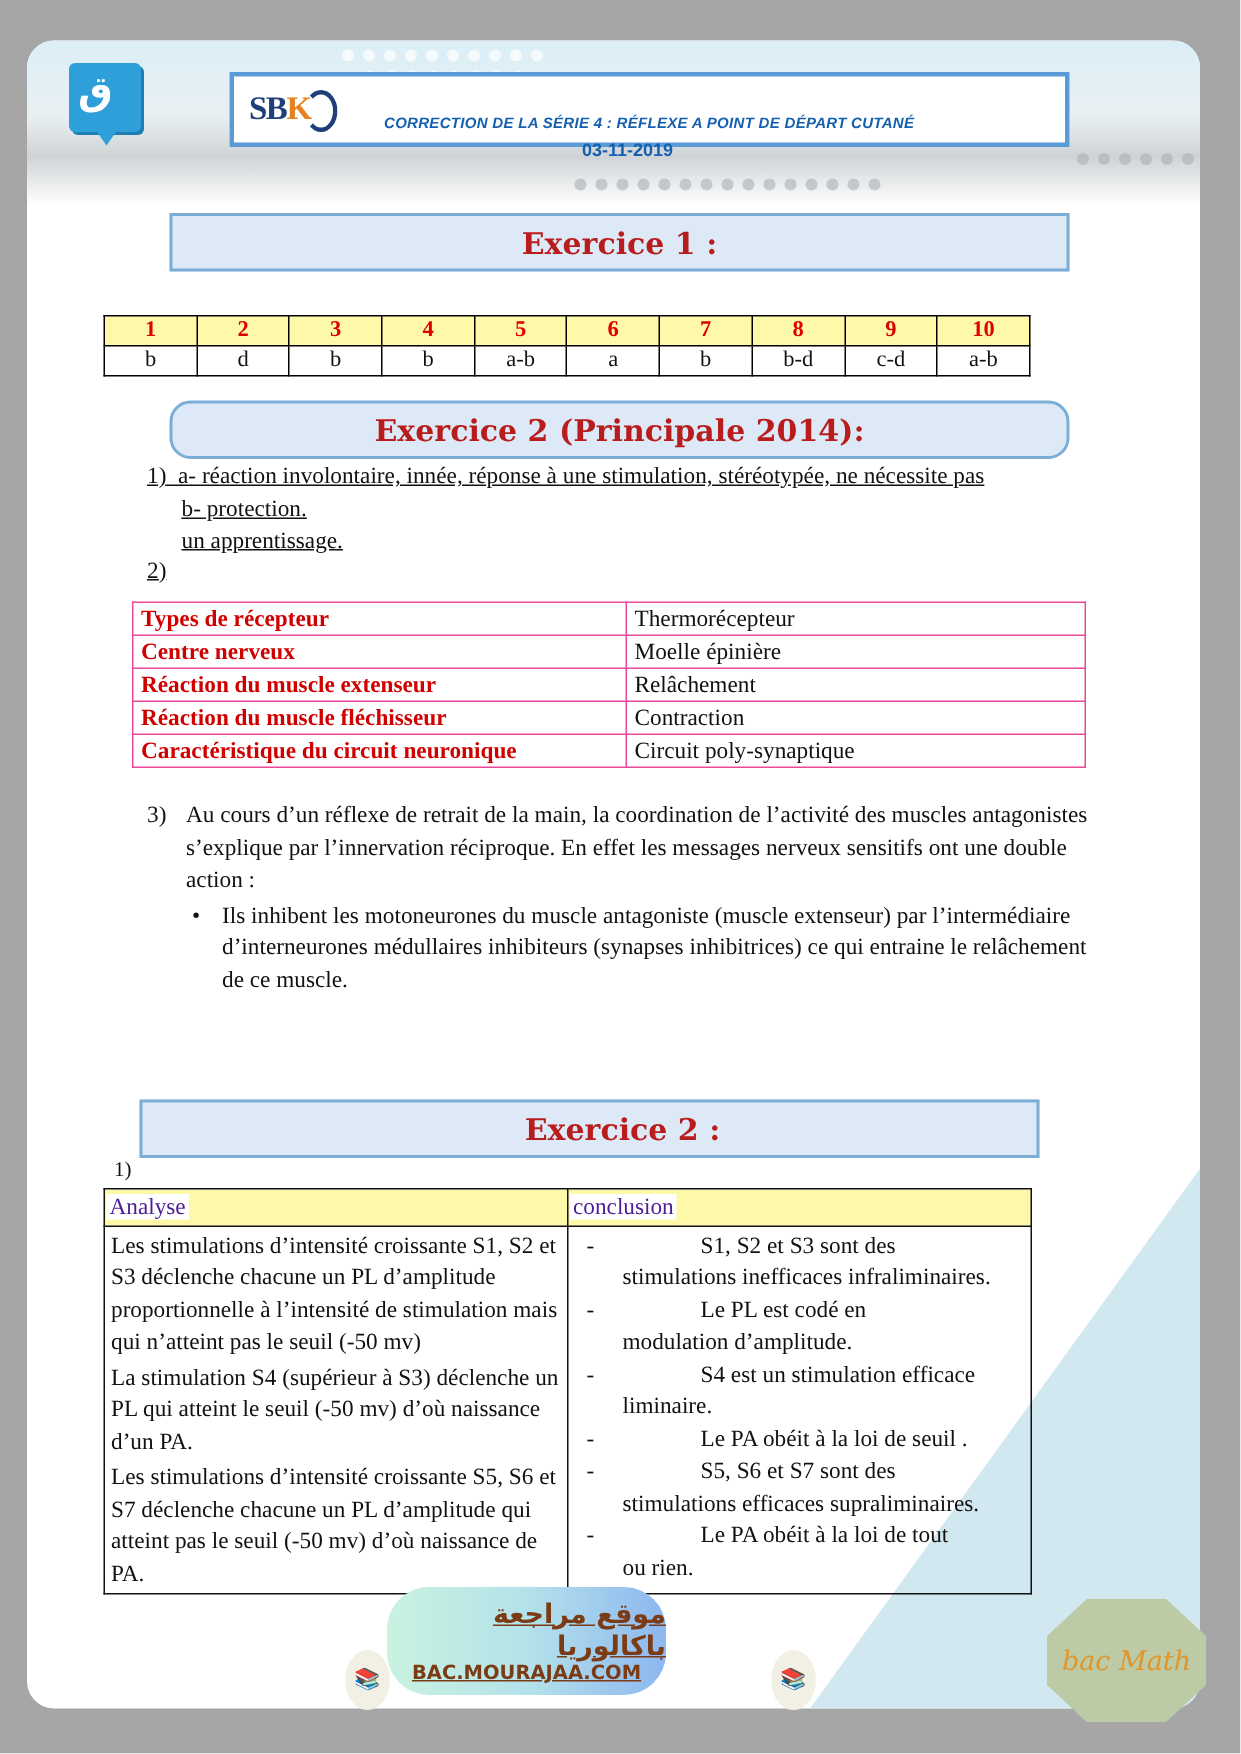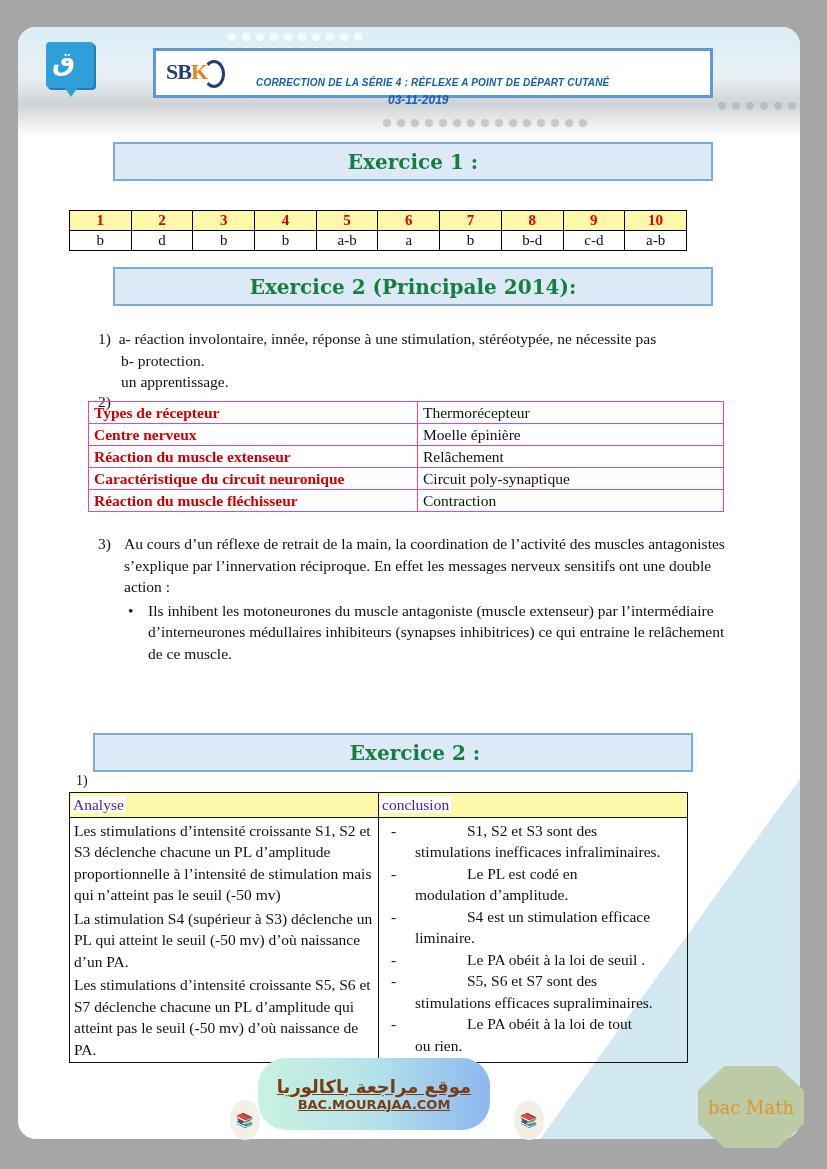--- a/index.html
+++ b/index.html
@@ -64,29 +64,29 @@
     border-left-color:transparent; border-radius:50%; vertical-align:middle; margin-left:-4px;
   }
   .header-title {
     position:absolute; left:100px; top:26px;
     font-family:"Liberation Sans", sans-serif; font-weight:bold; font-size:10px;
     color:#1460b0; letter-spacing:0.2px; white-space:nowrap; font-style:italic;
   }
   .header-date {
     position:absolute; left:232px; top:42px;
     font-family:"Liberation Sans", sans-serif; font-weight:bold; font-size:12px;
-    color:#1460b0; font-style:italic;
+    color:#1460b0; 
   }
 
   .ex-banner {
     position:absolute; background:#dde9f6; border:2px solid #7aaed7;
     box-sizing:border-box; display:flex; align-items:center; justify-content:center;
   }
   .ex-banner span {
-    font-family:"DejaVu Serif", serif; font-weight:bold; font-size:20px; color:#15803d;
+    font-family:"DejaVu Serif", serif; font-weight:bold; font-size:20px; color:#b91c1c;
   }
 
   table { border-collapse:collapse; }
   .qcm { position:absolute; left:51px; top:183px; width:618px; }
   .qcm td {
     border:1.5px solid #000; text-align:center; font-size:15px; height:19px; padding:0;
     width:10%;
   }
   .qcm tr.head td { background:#fdf9a9; color:#e00000; font-weight:bold; }
 
@@ -110,21 +110,21 @@
     background:#fdf9a9; color:#4c1d95; text-align:left; height:20px; vertical-align:middle;margin-top:24px;
   }
   .t3 tr.head td span { background:#fff; padding:0 2px; }
   .t3 td.left { width:300px; padding:2px 4px; }
   .t3 td.right { padding:2px 4px 2px 8px; }
   .concl { position:relative; padding-left:28px; }
   .concl .dash { position:absolute; left:4px; top:0; }
   .concl .first { padding-left:52px; display:block; }
 
   .footer-pill {
-    position:absolute; left:258px; top:1058px; width:232px; height:72px;
+    position:absolute; left:258px; top:1058px; width:186px; height:72px;
     border-radius:28px;
     background:linear-gradient(90deg,#c9f2e0 0%, #b4e2ea 50%, #8db7f0 100%);
     display:flex; flex-direction:column; align-items:center; justify-content:center;
   }
   .footer-pill .ar {
     font-family:"DejaVu Sans", sans-serif; font-weight:bold; font-size:18px; color:#7b3b14;
     text-decoration:underline; direction:rtl;
   }
   .footer-pill .en {
     font-family:"DejaVu Sans", sans-serif; font-weight:bold; font-size:13px; color:#7b3b14;
@@ -135,21 +135,21 @@
     background:#f2f0e4; display:flex; align-items:center; justify-content:center;
     font-size:14px;
   }
   .bacmath {
     position:absolute; left:698px; top:1066px; width:106px; height:82px;
     background:#bccba5;
     clip-path:polygon(25% 0,75% 0,100% 30%,100% 70%,75% 100%,25% 100%,0 70%,0 30%);
     display:flex; align-items:center; justify-content:center;
   }
   .bacmath span {
-    font-family:"DejaVu Serif", serif; font-size:18px; color:#e0962a;
+    font-family:"DejaVu Serif", serif; font-style:italic; font-size:18px; color:#e0962a;
   }
   .page-num {
     position:absolute; left:735px; top:1046px; color:#ffffff;
     font-family:"Liberation Sans", sans-serif; font-size:20px;
   }
 </style>
 </head>
 <body>
 
 <div class="outer-gray"></div>
@@ -242,25 +242,25 @@
       <td>a-b</td>
       <td>a</td>
       <td>b</td>
       <td>b-d</td>
       <td>c-d</td>
       <td>a-b</td>
     </tr>
   </tbody>
     </table>
 
-  <div class="ex-banner" style="left:95px;top:240px;width:600px;height:39px;">
+  <div class="ex-banner" style="left:95px;top:240px;width:600px;height:39px;border-radius:14px;">
     <span>Exercice 2 (Principale 2014):</span>
   </div>
 
-  <div class="text" style="left:80px;top:301px;width:660px;">
+  <div class="text" style="left:80px;top:280px;width:660px;text-decoration:underline;">
     <div><span>1)</span>&nbsp;&nbsp;<span>a- réaction involontaire, innée, réponse à une stimulation, stéréotypée, ne nécessite pas</span></div>
     <div style="padding-left:23px;">b- protection.</div>
     <div style="padding-left:23px;">un apprentissage.</div>
     <div style="margin-top:-2px;">2)</div>
   </div>
 
   <table class="t2">
     <tbody>
         <tr>
           <td class="k">Types de récepteur</td>
@@ -268,26 +268,26 @@
         </tr>
     <tr>
           <td class="k">Centre nerveux</td>
           <td>Moelle épinière</td>
         </tr>
     <tr>
           <td class="k">Réaction du muscle extenseur</td>
           <td>Relâchement</td>
         </tr>
     <tr>
+          <td class="k">Réaction du muscle fléchisseur</td>
+          <td>Contraction</td>
+        </tr>
+    <tr>
           <td class="k">Caractéristique du circuit neuronique</td>
           <td>Circuit poly-synaptique</td>
-        </tr>
-    <tr>
-          <td class="k">Réaction du muscle fléchisseur</td>
-          <td>Contraction</td>
         </tr>
   </tbody>
     </table>
 
   <div class="text" style="left:80px;top:506px;width:640px;">
     <div style="position:relative;padding-left:26px;">
       <span style="position:absolute;left:0;top:0;">3)</span>
       <span>Au cours d’un réflexe de retrait de la main, la coordination de l’activité des muscles antagonistes s’explique par l’innervation réciproque. En effet les messages nerveux sensitifs ont une double action :</span>
     </div>
     <ul class="bullet-list" style="margin-left:26px;margin-top:2px;">

